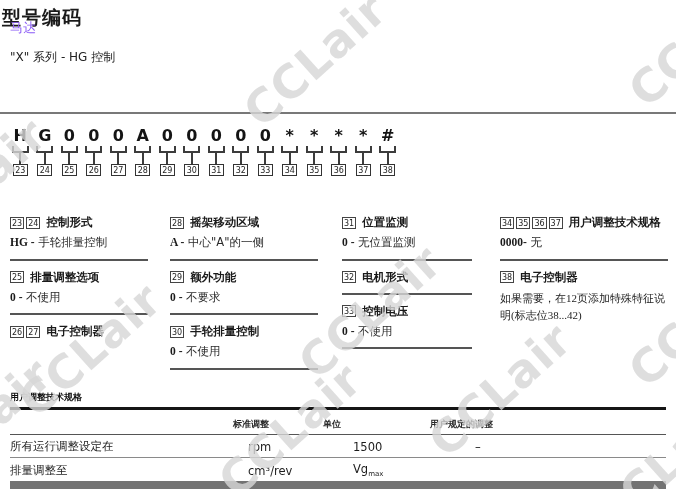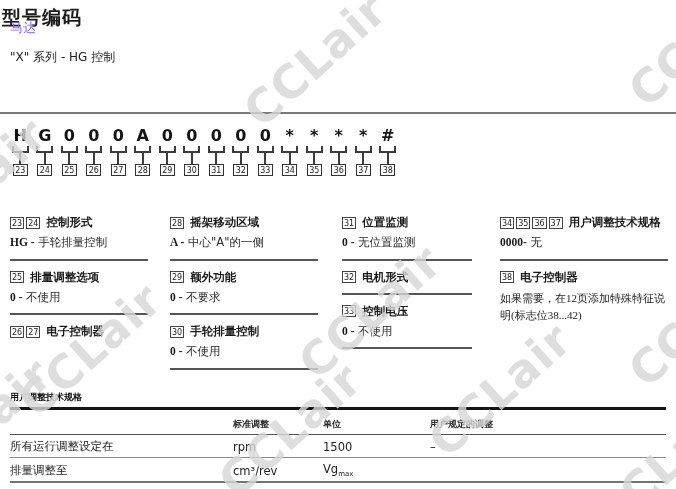--- a/index.html
+++ b/index.html
@@ -44,22 +44,22 @@
   .sec-item .desc{color:#2b2b2b;}
   .sec-rule{border:0;border-top:2px solid #555;margin:8px 2px 9px 0;}
   .sec-para{font-size:11px;line-height:1.55;color:#1f1f1f;font-family:Liberation Serif, serif;}
   
   #table-area{position:absolute;left:10px;right:10px;top:391px;z-index:2;}
   .tbl-label{font-size:9px;font-weight:bold;margin-bottom:3px;color:#111;}
   .tbl-thick{height:3px;background:#151515;}
   .tbl-row{display:grid;grid-template-columns:223px 90px 107px 115px 1fr;align-items:end;}
   #tbl-head{border-bottom:1px solid #555;}
   #tbl-head .tbl-cell{font-size:9px;font-weight:bold;color:#2a2a2a;padding:8px 0 3px 0;}
-  .tbl-body-row{border-bottom:1px solid #8a8a8a;}
-  .tbl-body-row:last-child{border-bottom:2px solid #737373;}
+  .tbl-body-row{border-bottom:1px solid #8a8a8a;gap:15px;}
+  .tbl-body-row:last-child{border-bottom:8px solid #737373;}
   .tbl-body-row .tbl-cell{font-size:11.5px;padding:4px 0 3px 0;color:#1c1c1c;}
   .sub{font-size:7px;}
 </style>
 </head>
 <body>
 
 <div id="page">
 
   <div id="page-title">型号编码</div>
   <div id="subtitle">马达</div>

